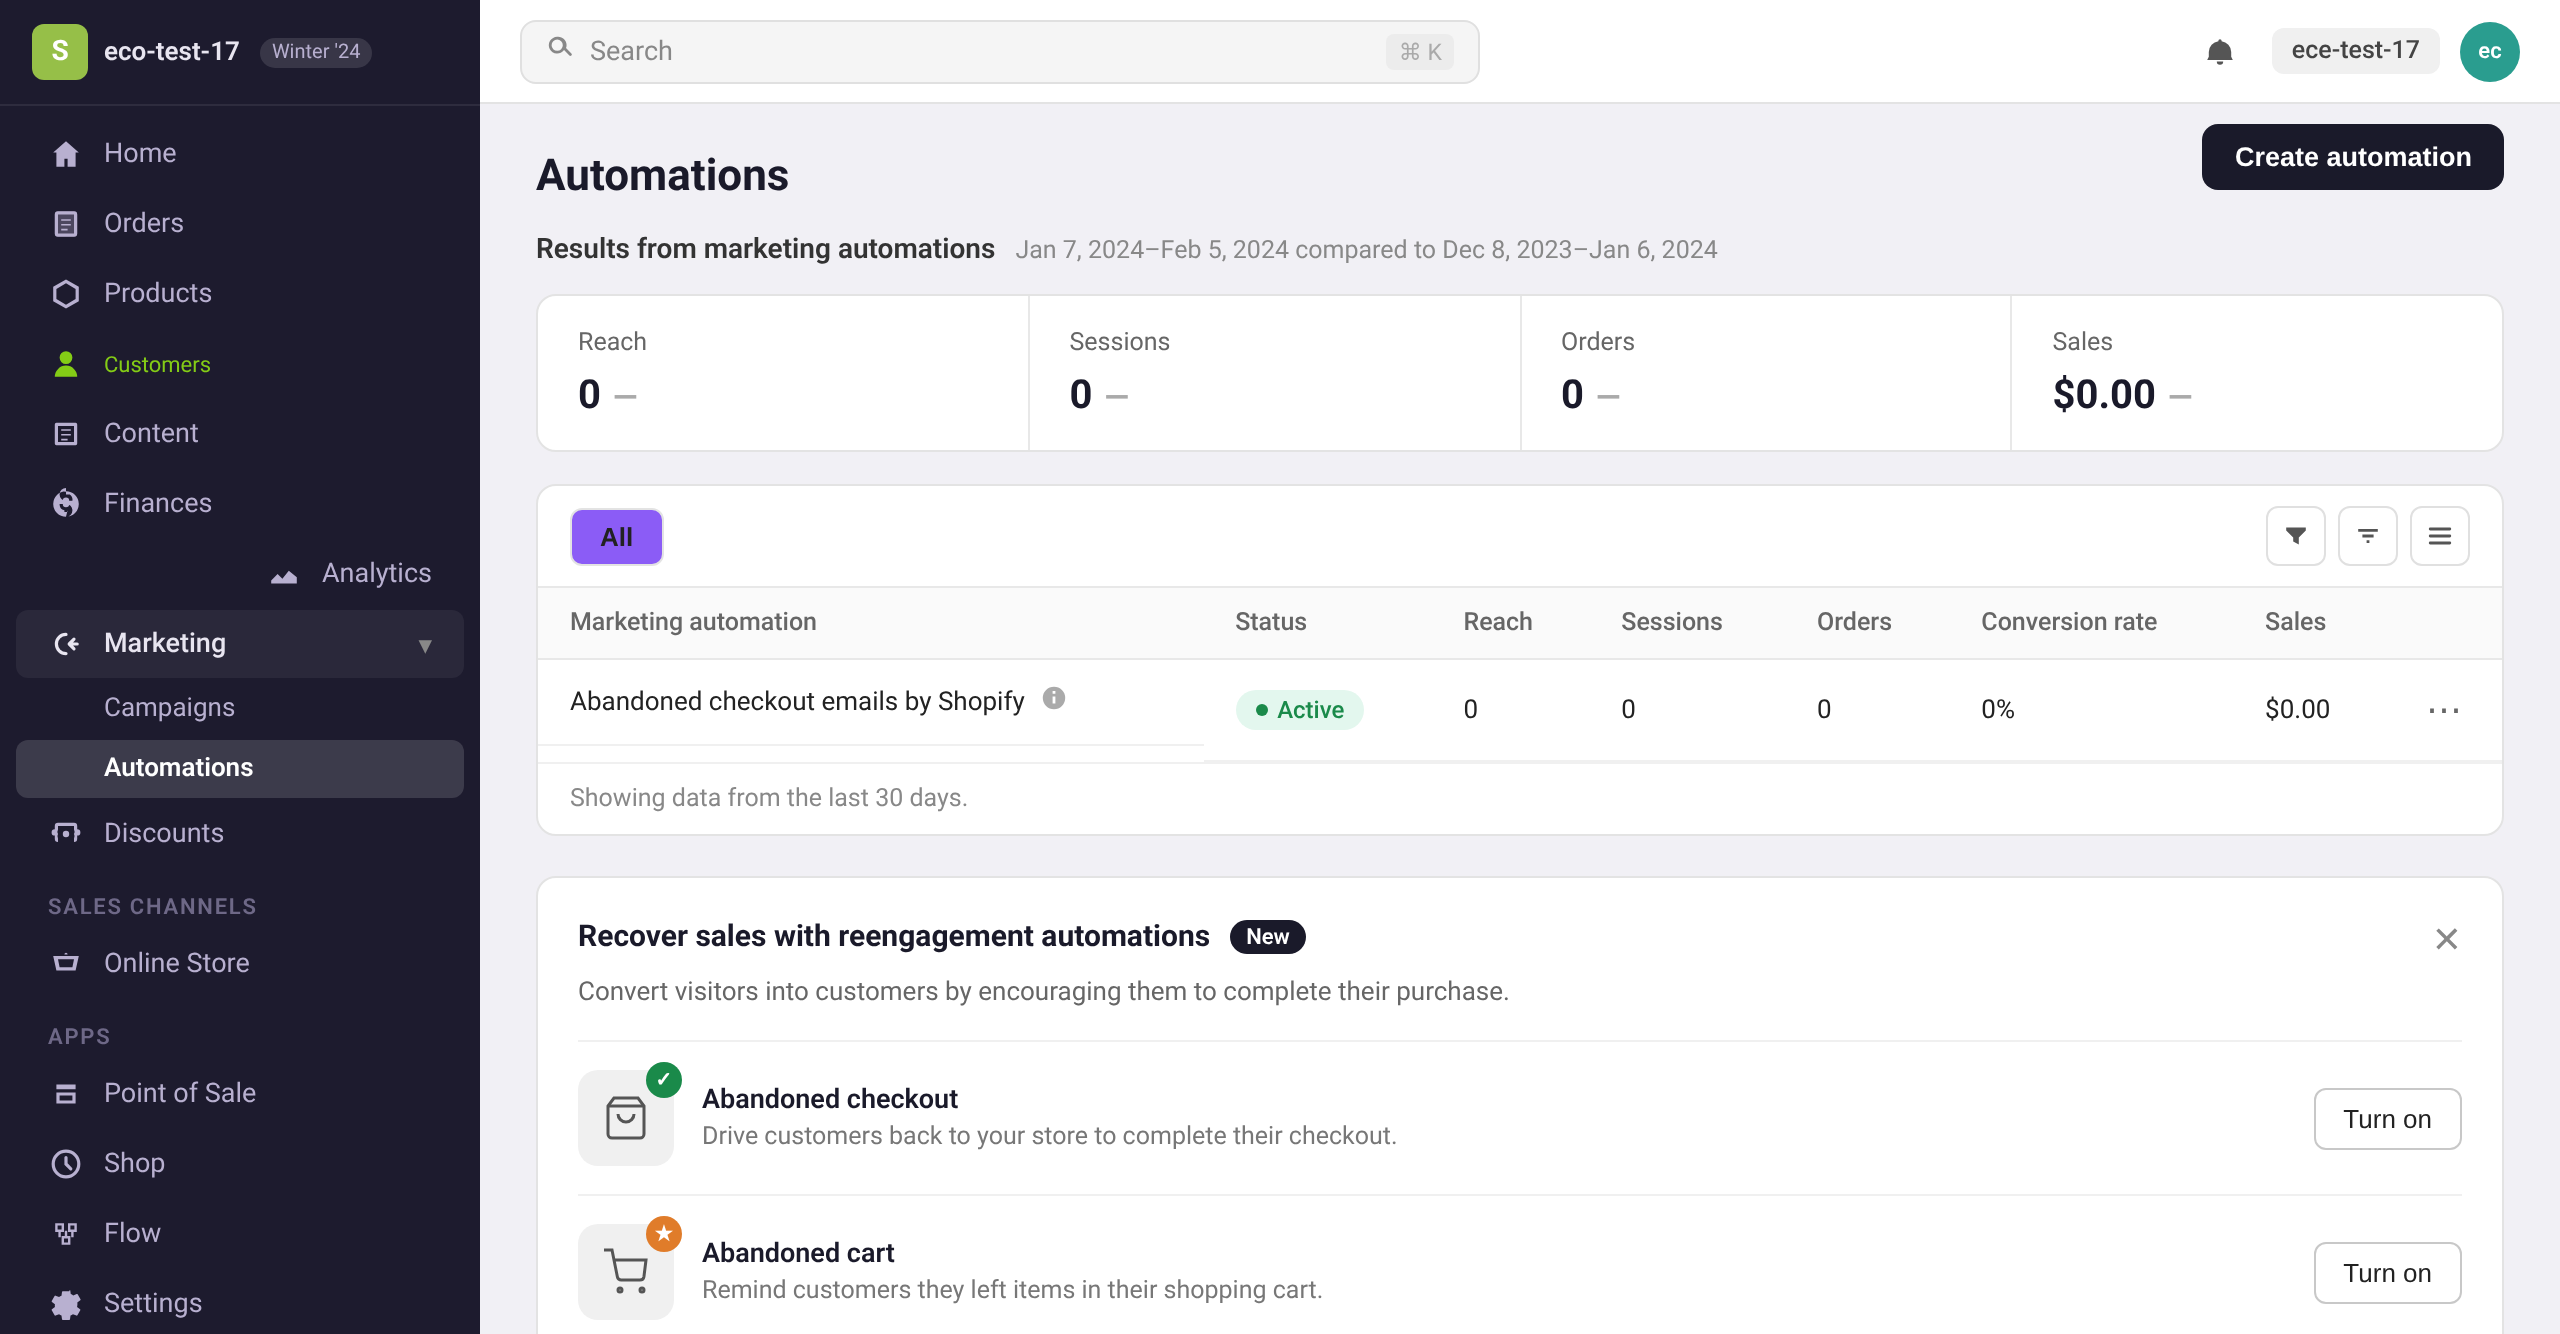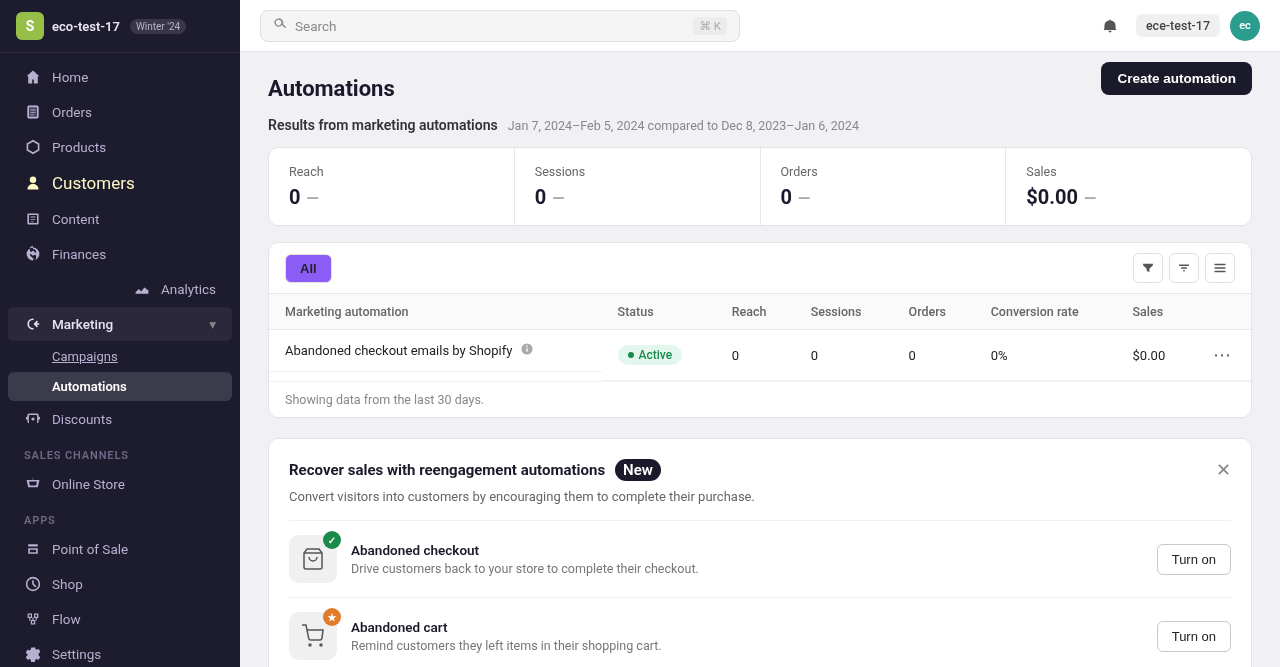--- a/index.html
+++ b/index.html
@@ -59,21 +59,21 @@
 
     <div style="display:flex;align-items:center;padding:8px 16px;gap:10px;cursor:pointer;color:#b8b0d0;font-size:13.5px;border-radius:6px;margin:1px 8px;">
       <span style="width:18px;height:18px;display:flex;align-items:center;justify-content:center;">
         <svg viewBox="0 0 20 20" width="16" height="16" fill="currentColor">
             <path d="M10 1l8 4.5v9L10 19l-8-4.5v-9L10 1zm0 2.3L4 6.8v6.4l6 3.5 6-3.5V6.8L10 3.3z"></path>
           </svg>
       </span>
       <span>Products</span>
     </div>
 
-    <div style="display:flex;align-items:center;padding:8px 16px;gap:10px;cursor:pointer;color:#fef9c3;font-size:17px;border-radius:6px;margin:1px 8px;">
+    <div style="display:flex;align-items:center;padding:8px 16px;gap:10px;cursor:pointer;color:#84cc16;font-size:11px;border-radius:6px;margin:1px 8px;">
       <span style="width:18px;height:18px;display:flex;align-items:center;justify-content:center;">
         <svg viewBox="0 0 20 20" width="16" height="16" fill="currentColor">
             <path d="M10 10a4 4 0 100-8 4 4 0 000 8zm-7 8a7 7 0 1114 0H3z"></path>
           </svg>
       </span>
       <span>Customers</span>
     </div>
 
     <div style="display:flex;align-items:center;padding:8px 16px;gap:10px;cursor:pointer;color:#b8b0d0;font-size:13.5px;border-radius:6px;margin:1px 8px;">
       <span style="width:18px;height:18px;display:flex;align-items:center;justify-content:center;">
@@ -105,21 +105,21 @@
     <div style="display:flex;align-items:center;padding:8px 16px;gap:10px;cursor:pointer;color:#e8e5f0;font-size:13.5px;font-weight:500;border-radius:6px;margin:1px 8px;background:rgba(255,255,255,0.06);">
       <span style="width:18px;height:18px;display:flex;align-items:center;justify-content:center;">
         <svg viewBox="0 0 20 20" width="16" height="16" fill="currentColor">
             <path d="M3 10a7 7 0 017-7 1 1 0 010 2 5 5 0 100 10 1 1 0 010 2 7 7 0 01-7-7zm11.293-3.707a1 1 0 011.414 1.414L14.414 9H17a1 1 0 010 2h-2.586l1.293 1.293a1 1 0 01-1.414 1.414l-3-3a1 1 0 010-1.414l3-3z"></path>
           </svg>
       </span>
       <span>Marketing</span>
       <span style="margin-left:auto;color:#888;">▾</span>
     </div>
 
-    <div style="display:flex;align-items:center;padding:7px 16px 7px 44px;cursor:pointer;color:#b8b0d0;font-size:13px;border-radius:6px;margin:1px 8px;text-decoration:underline;">
+    <div style="display:flex;align-items:center;padding:7px 16px 7px 44px;cursor:pointer;color:#b8b0d0;font-size:13px;border-radius:6px;margin:1px 8px;">
       <span>Campaigns</span>
     </div>
 
     <div style="display:flex;align-items:center;padding:7px 16px 7px 44px;cursor:pointer;color:#fff;font-size:13px;font-weight:600;border-radius:6px;margin:1px 8px;background:rgba(255,255,255,0.14);">
       <span>Automations</span>
     </div>
 
     <div style="display:flex;align-items:center;padding:8px 16px;gap:10px;cursor:pointer;color:#b8b0d0;font-size:13.5px;border-radius:6px;margin:1px 8px;">
       <span style="width:18px;height:18px;display:flex;align-items:center;justify-content:center;">
         <svg viewBox="0 0 20 20" width="16" height="16" fill="currentColor">
@@ -314,21 +314,21 @@
           </tr>
         </tbody>
       </table>
       <div style="padding:10px 16px;font-size:12.5px;color:#888;border-top:1px solid #f0f0f0;">Showing data from the last 30 days.</div>
     </div>
 
     <div style="background:#fff;border-radius:10px;border:1px solid #e3e3e3;padding:20px;margin-bottom:20px;">
       <div style="display:flex;align-items:flex-start;justify-content:space-between;margin-bottom:8px;">
         <div style="display:flex;align-items:center;gap:10px;">
           <span style="font-size:15px;font-weight:700;color:#1a1a2a;">Recover sales with reengagement automations</span>
-          <span style="background:#1a1a2a;color:#fff;font-size:15px;font-weight:600;padding:2px 8px;border-radius:20px;">New</span>
+          <span style="background:#1a1a2a;color:#fff;font-size:11px;font-weight:600;padding:2px 8px;border-radius:20px;">New</span>
         </div>
         <button style="background:none;border:none;cursor:pointer;color:#888;font-size:18px;">✕</button>
       </div>
       <p style="font-size:13px;color:#666;margin-bottom:16px;">Convert visitors into customers by encouraging them to complete their purchase.</p>
 
       <div>
 
         <div style="display:flex;align-items:center;gap:14px;padding:14px 0;border-top:1px solid #f0f0f0;">
           <div style="width:48px;height:48px;background:#f0f0f0;border-radius:10px;display:flex;align-items:center;justify-content:center;flex-shrink:0;position:relative;">
             <svg width="24" height="24" viewBox="0 0 24 24" fill="none" stroke="#555" stroke-width="1.5">

